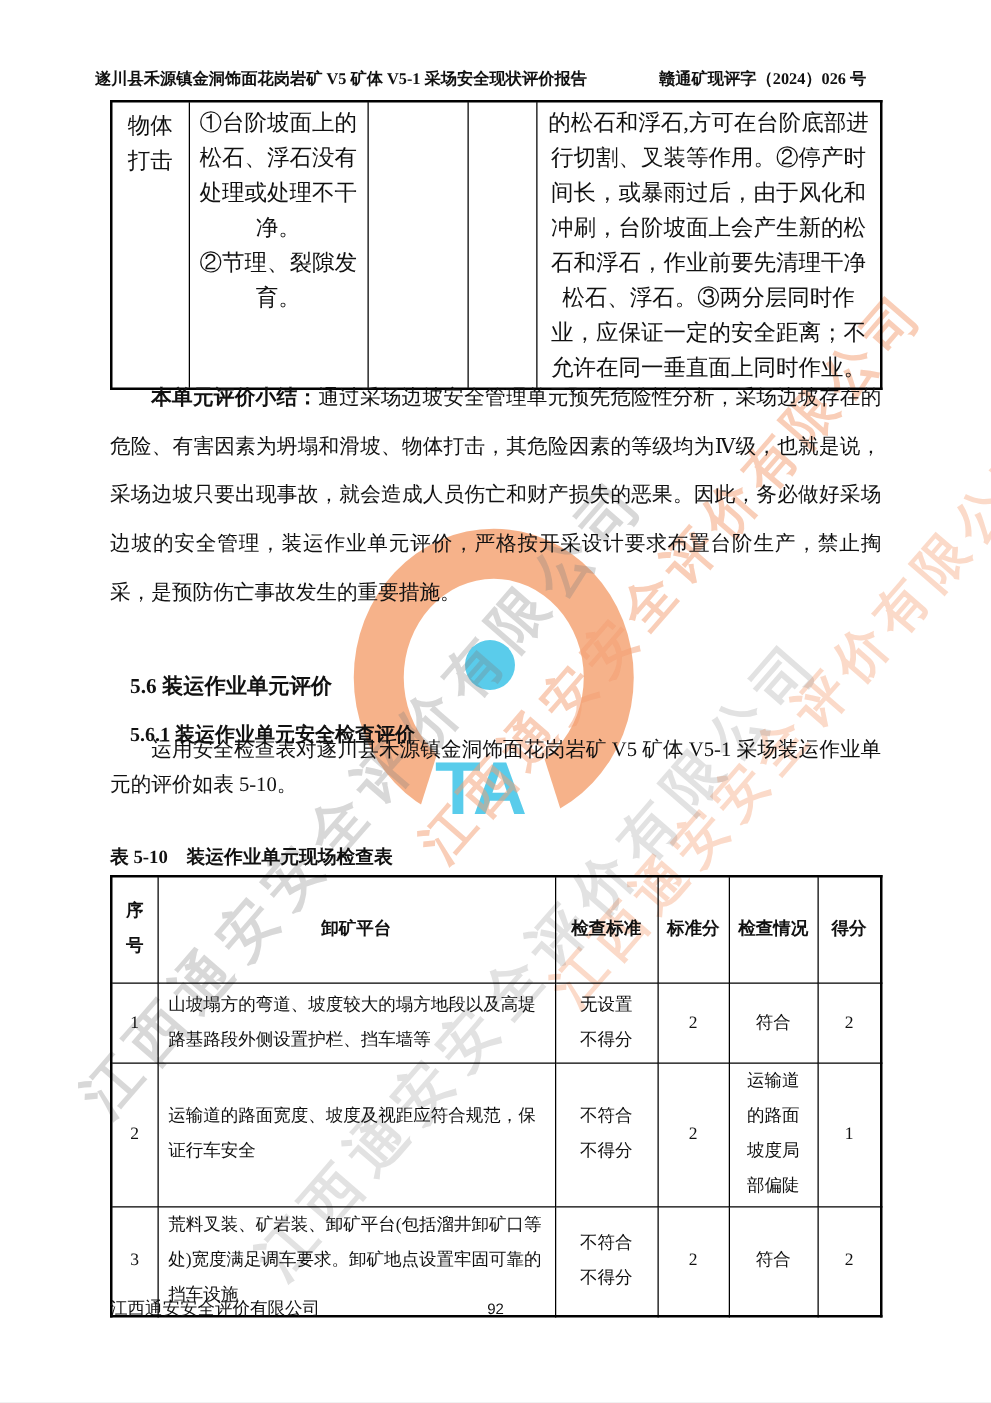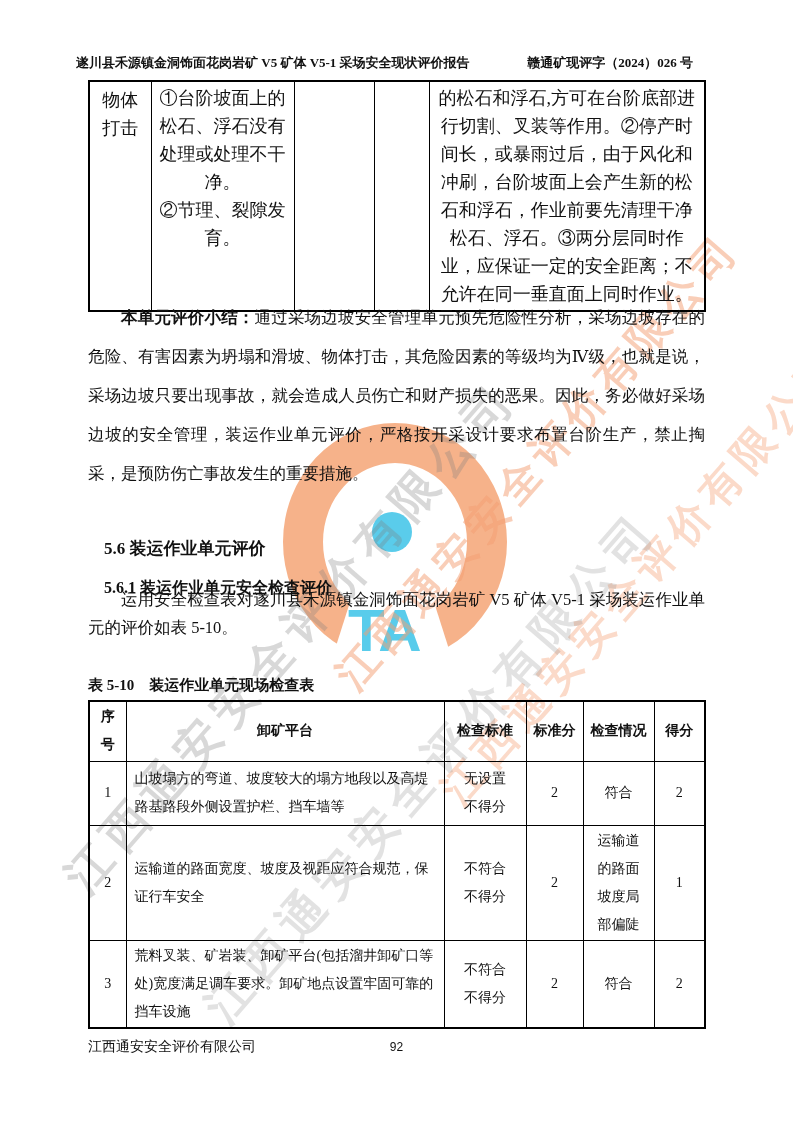--- a/index.html
+++ b/index.html
@@ -33,21 +33,21 @@
   .hazard-table .c-center{text-align:center;padding-top:4px;}
   .nl{white-space:pre-line;}
   .para{position:absolute;left:88px;width:617px;font-size:16.5px;line-height:39px;text-align:justify;text-indent:2em;margin:0;}
   .summary{top:298px;}
   .lead{font-weight:bold;}
   .h1{position:absolute;left:88px;margin:16px;font-size:17px;font-weight:bold;top:521px;}
   .h2{position:absolute;left:88px;margin:16px;font-size:16px;font-weight:bold;top:562px;}
   .intro{top:586px;line-height:28px;}
   .caption{position:absolute;top:676px;left:88px;width:617px;font-weight:bold;font-size:15px;}
   .check-table{position:absolute;top:700px;left:88px;width:616px;border:2px solid #000;font-size:14px;line-height:28px;}
-  .check-table th{font-weight:bold;text-align:center;vertical-align:middle;padding:1px 4px;}
+  .check-table th{font-weight:bold;text-align:center;vertical-align:middle;padding:14px 4px;}
   .check-table td{text-align:center;vertical-align:middle;padding:1px 6px;margin-left:11px;}
   .check-table td.left{text-align:left;padding:1px 8px;}
   .check-table .situ{padding:1px 10px;}
   .ftr{position:absolute;top:1038px;left:88px;width:617px;font-size:14px;}
   .pageno{position:absolute;top:1040px;left:88px;width:617px;text-align:center;font-size:12px;font-family:"Liberation Sans",sans-serif;}
 </style>
 </head>
 <body>
 
 <div class="page">

